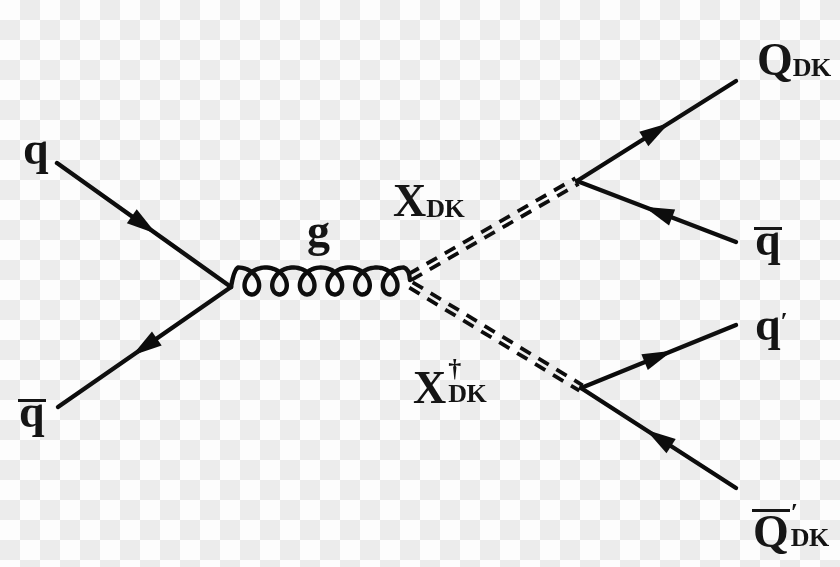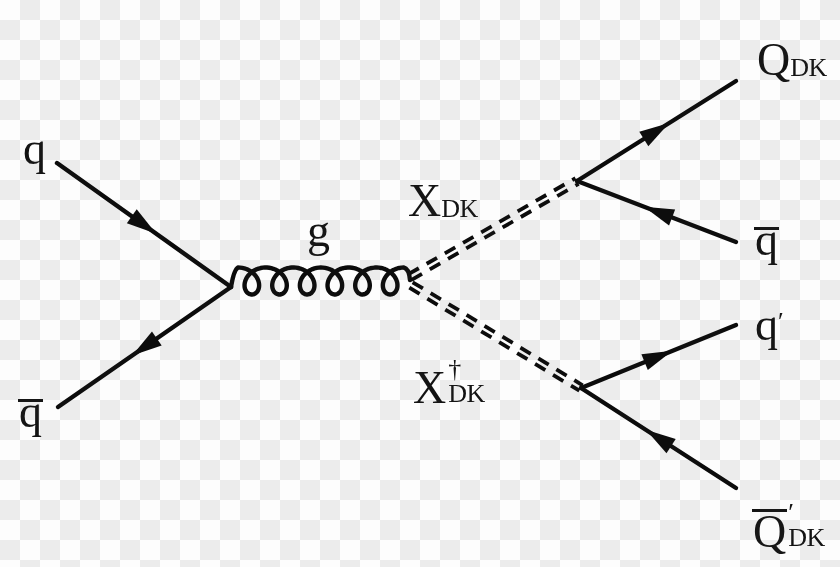--- a/index.html
+++ b/index.html
@@ -10,20 +10,21 @@
   .stage {
     position: relative; width: 840px; height: 567px;
     
   }
   .stage svg { position: absolute; left: 0; top: 0; }
   .label {
     position: absolute;
     font-family: "Liberation Serif", "DejaVu Serif", serif;
     font-size: 46px; line-height: 1; color: #151515;
     white-space: nowrap;
+    font-weight: bold;
   }
   .label .base { position: relative; display: inline-block; }
   .label .bar::before {
     content: ""; position: absolute; left: -1px; right: -1px;
     height: 3px; background: #151515;
   }
   .label .bar-low::before { top: 0.21em; }
   .label .bar-cap::before { top: 0.01em; }
   .label .sub { font-size: 26px; vertical-align: -0.05em; letter-spacing: -0.02em; }
   .label .sup { font-size: 26px; vertical-align: 0.38em; }
@@ -53,21 +54,21 @@
       <path d="M 231 287 Q 234 269.5 238 267.5 L 240.14 267.60 L 242.27 267.89 L 244.34 268.37 L 246.35 269.03 L 248.26 269.86 L 250.07 270.85 L 251.75 271.99 L 253.29 273.26 L 254.66 274.64 L 255.87 276.11 L 256.89 277.65 L 257.73 279.24 L 258.37 280.85 L 258.82 282.47 L 259.07 284.07 L 259.14 285.62 L 259.02 287.10 L 258.73 288.50 L 258.28 289.79 L 257.69 290.95 L 256.96 291.97 L 256.12 292.84 L 255.18 293.53 L 254.17 294.04 L 253.11 294.36 L 252.03 294.50 L 250.94 294.43 L 249.87 294.18 L 248.84 293.73 L 247.88 293.11 L 247.00 292.30 L 246.23 291.34 L 245.58 290.23 L 245.08 288.98 L 244.73 287.62 L 244.55 286.16 L 244.55 284.63 L 244.74 283.05 L 245.11 281.44 L 245.69 279.82 L 246.45 278.22 L 247.41 276.66 L 248.55 275.16 L 249.87 273.74 L 251.35 272.43 L 252.97 271.24 L 254.74 270.20 L 256.62 269.31 L 258.59 268.58 L 260.65 268.04 L 262.75 267.68 L 264.89 267.51 L 267.04 267.54 L 269.17 267.76 L 271.27 268.17 L 273.30 268.77 L 275.25 269.54 L 277.10 270.48 L 278.83 271.56 L 280.42 272.79 L 281.85 274.13 L 283.12 275.57 L 284.21 277.09 L 285.11 278.66 L 285.83 280.27 L 286.34 281.89 L 286.67 283.50 L 286.80 285.07 L 286.75 286.58 L 286.52 288.01 L 286.13 289.34 L 285.58 290.55 L 284.90 291.63 L 284.10 292.55 L 283.19 293.30 L 282.21 293.88 L 281.17 294.27 L 280.09 294.47 L 279.00 294.48 L 277.92 294.29 L 276.87 293.92 L 275.88 293.35 L 274.97 292.61 L 274.16 291.70 L 273.47 290.64 L 272.91 289.44 L 272.50 288.12 L 272.26 286.70 L 272.19 285.19 L 272.31 283.62 L 272.62 282.02 L 273.13 280.40 L 273.82 278.79 L 274.71 277.21 L 275.79 275.69 L 277.04 274.24 L 278.46 272.89 L 280.04 271.66 L 281.76 270.56 L 283.60 269.61 L 285.54 268.82 L 287.57 268.21 L 289.66 267.79 L 291.79 267.55 L 293.94 267.51 L 296.08 267.66 L 298.19 268.00 L 300.24 268.53 L 302.23 269.24 L 304.12 270.12 L 305.89 271.16 L 307.53 272.33 L 309.02 273.63 L 310.35 275.04 L 311.51 276.53 L 312.48 278.09 L 313.26 279.69 L 313.85 281.31 L 314.24 282.92 L 314.44 284.51 L 314.46 286.04 L 314.29 287.51 L 313.96 288.88 L 313.46 290.13 L 312.83 291.26 L 312.07 292.23 L 311.20 293.05 L 310.24 293.69 L 309.21 294.15 L 308.15 294.42 L 307.06 294.50 L 305.97 294.38 L 304.91 294.07 L 303.90 293.58 L 302.96 292.90 L 302.11 292.05 L 301.37 291.04 L 300.76 289.89 L 300.30 288.61 L 299.99 287.22 L 299.86 285.74 L 299.91 284.19 L 300.16 282.60 L 300.59 280.98 L 301.22 279.37 L 302.04 277.77 L 303.05 276.23 L 304.24 274.75 L 305.60 273.36 L 307.12 272.09 L 308.79 270.94 L 310.59 269.93 L 312.50 269.09 L 314.50 268.41 L 316.57 267.92 L 318.69 267.61 L 320.83 267.50 L 322.97 267.58 L 325.10 267.86 L 327.18 268.32 L 329.19 268.97 L 331.12 269.79 L 332.93 270.77 L 334.62 271.89 L 336.17 273.15 L 337.56 274.52 L 338.78 275.99 L 339.82 277.52 L 340.67 279.11 L 341.32 280.73 L 341.79 282.34 L 342.06 283.94 L 342.14 285.50 L 342.04 286.99 L 341.76 288.39 L 341.33 289.69 L 340.74 290.87 L 340.02 291.90 L 339.19 292.77 L 338.26 293.48 L 337.26 294.01 L 336.20 294.35 L 335.12 294.49 L 334.03 294.45 L 332.95 294.21 L 331.92 293.78 L 330.95 293.16 L 330.07 292.37 L 329.29 291.42 L 328.63 290.32 L 328.11 289.08 L 327.75 287.73 L 327.56 286.28 L 327.54 284.76 L 327.71 283.18 L 328.08 281.57 L 328.63 279.95 L 329.39 278.34 L 330.33 276.78 L 331.45 275.27 L 332.76 273.85 L 334.22 272.53 L 335.84 271.33 L 337.59 270.28 L 339.46 269.37 L 341.43 268.63 L 343.48 268.07 L 345.59 267.70 L 347.72 267.52 L 349.87 267.53 L 352.00 267.74 L 354.10 268.13 L 356.14 268.71 L 358.10 269.47 L 359.96 270.40 L 361.70 271.47 L 363.30 272.69 L 364.74 274.02 L 366.03 275.45 L 367.13 276.96 L 368.05 278.54 L 368.78 280.14 L 369.31 281.76 L 369.65 283.37 L 369.80 284.94 L 369.76 286.46 L 369.55 287.90 L 369.17 289.24 L 368.63 290.46 L 367.96 291.55 L 367.17 292.48 L 366.27 293.25 L 365.29 293.84 L 364.25 294.25 L 363.18 294.46 L 362.08 294.49 L 361.00 294.32 L 359.95 293.95 L 358.96 293.40 L 358.04 292.68 L 357.22 291.78 L 356.52 290.73 L 355.95 289.54 L 355.53 288.23 L 355.27 286.81 L 355.19 285.31 L 355.30 283.75 L 355.59 282.15 L 356.08 280.53 L 356.76 278.92 L 357.63 277.34 L 358.69 275.81 L 359.93 274.35 L 361.34 272.99 L 362.91 271.75 L 364.61 270.64 L 366.45 269.68 L 368.38 268.88 L 370.40 268.25 L 372.49 267.81 L 374.62 267.56 L 376.76 267.50 L 378.91 267.64 L 381.02 267.97 L 383.08 268.48 L 385.07 269.18 L 386.97 270.04 L 388.75 271.07 L 390.40 272.23 L 391.91 273.53 L 393.25 274.93 L 394.42 276.41 L 395.41 277.97 L 396.20 279.56 L 396.81 281.18 L 397.22 282.79 L 397.43 284.38 L 397.46 285.92 L 397.31 287.39 L 396.99 288.77 L 396.51 290.04 L 395.88 291.17 L 395.13 292.16 L 394.27 292.99 L 393.32 293.65 L 392.30 294.12 L 391.23 294.41 L 390.14 294.50 L 389.06 294.40 L 387.99 294.11 L 386.98 293.62 L 386.03 292.96 L 385.17 292.12 L 384.42 291.13 L 383.80 289.99 L 383.33 288.72 L 383.01 287.33 L 382.87 285.86 L 382.90 284.32 L 383.13 282.73 L 383.55 281.11 L 384.16 279.50 L 384.96 277.90 L 385.96 276.35 L 387.13 274.87 L 388.48 273.47 L 389.99 272.18 L 391.65 271.02 L 393.44 270.01 L 395.34 269.15 L 397.33 268.46 L 399.40 267.95 L 401.52 267.63 L 403.66 267.50 Q 409 268.5 410 280" fill="none" stroke="#0d0d0d" stroke-width="4.4" stroke-linecap="round" stroke-linejoin="round"></path>
       <path d="M 411.59479547005094 279.7742796197761 L 578.5947954700509 183.7742796197761" stroke="#0d0d0d" stroke-width="3.8" fill="none" stroke-dasharray="12 9"></path>
       <path d="M 408.40520452994906 274.2257203802239 L 575.4052045299491 178.2257203802239" stroke="#0d0d0d" stroke-width="3.8" fill="none" stroke-dasharray="12 9"></path>
       <path d="M 409.34179131960406 287.7368492783234 L 579.341791319604 390.7368492783234" stroke="#0d0d0d" stroke-width="3.8" fill="none" stroke-dasharray="12 9"></path>
       <path d="M 412.65820868039594 282.2631507216766 L 582.658208680396 385.2631507216766" stroke="#0d0d0d" stroke-width="3.8" fill="none" stroke-dasharray="12 9"></path>
     </svg>
   <div id="labels">
       <div class="label" style="left: 23px; top: 126px;"><span class="base">q</span></div>
       <div class="label" style="left: 19px; top: 389px;"><span class="base bar bar-low">q</span></div>
       <div class="label" style="left: 307px; top: 208px;"><span class="base">g</span></div>
-      <div class="label" style="left: 408px; top: 178px;"><span class="base">X</span><span class="sub">DK</span></div>
+      <div class="label" style="left: 393px; top: 178px;"><span class="base">X</span><span class="sub">DK</span></div>
       <div class="label" style="left: 413px; top: 359px;"><span class="base">X</span><span class="stack">
           <span class="s-sup">†</span>
           <span class="s-sub">DK</span>
         </span></div>
       <div class="label" style="left: 757px; top: 37px;"><span class="base">Q</span><span class="sub">DK</span></div>
       <div class="label" style="left: 755px; top: 217px;"><span class="base bar bar-low">q</span></div>
       <div class="label" style="left: 755px; top: 302px;"><span class="base">q</span><span class="sup">′</span></div>
       <div class="label" style="left: 753px; top: 503px;"><span class="base bar bar-cap">Q</span><span class="stack">
           <span class="s-sup">′</span>
           <span class="s-sub">DK</span>

